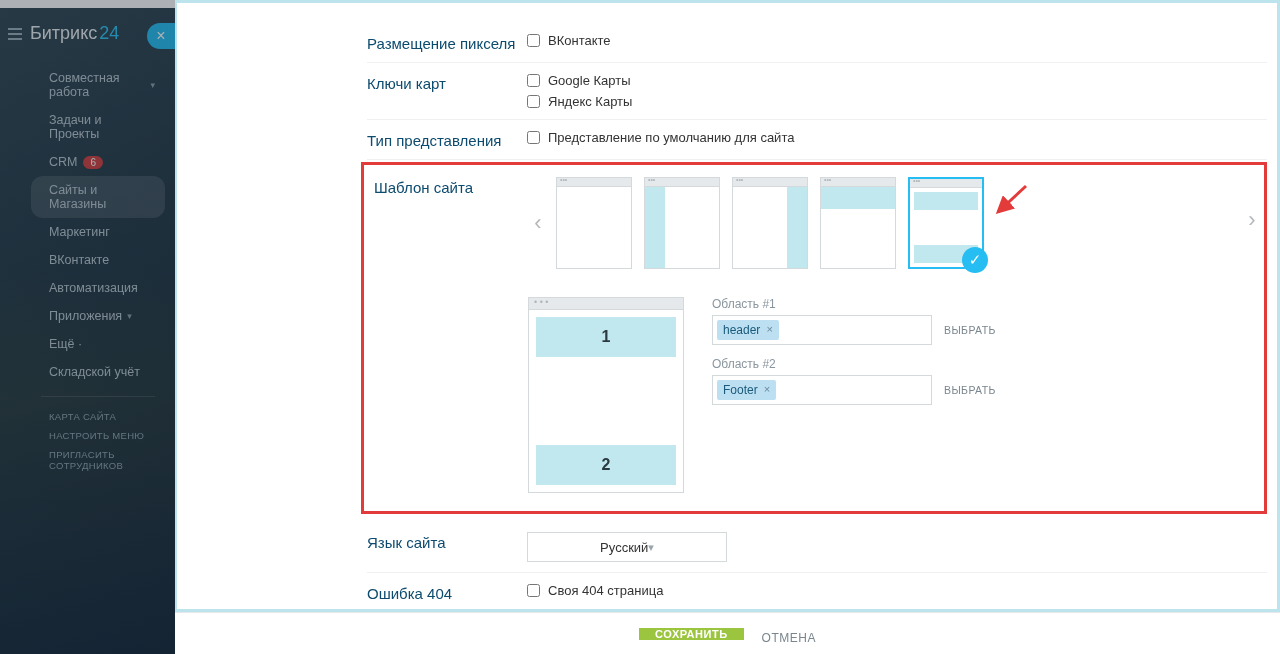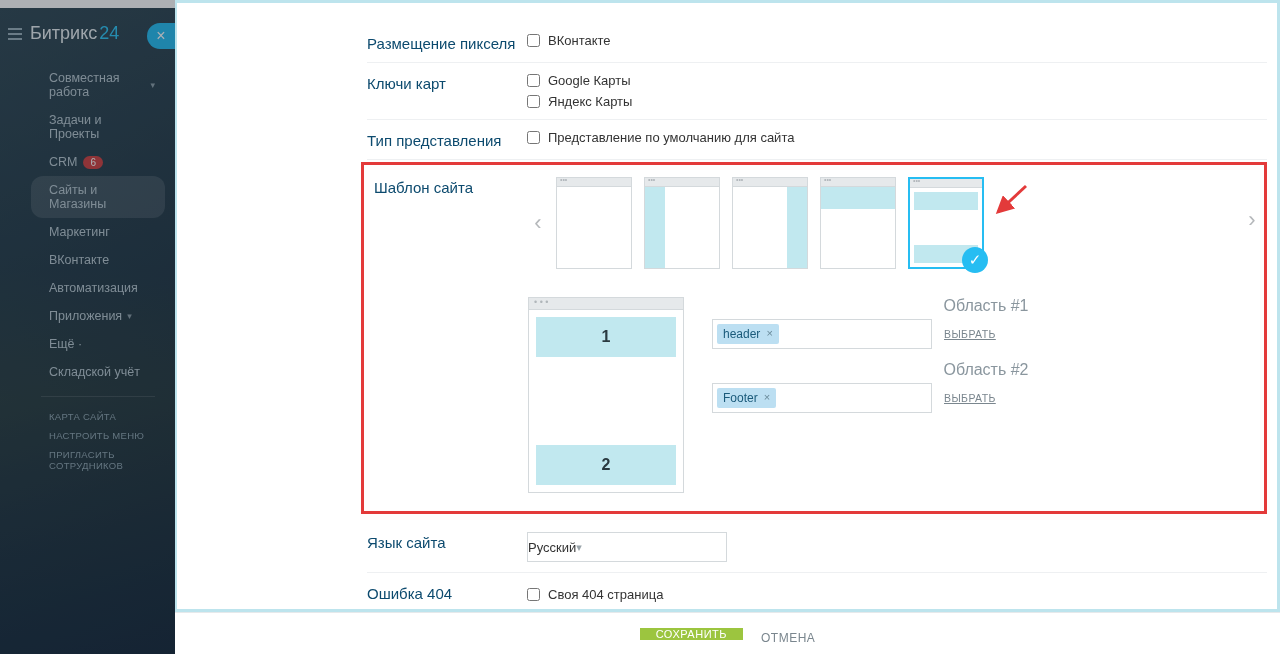--- a/index.html
+++ b/index.html
@@ -24,21 +24,21 @@
 .menu-small { padding: 4px 20px 4px 28px; font-size: 9.5px; color: #8fa5b0; letter-spacing: .3px; cursor: pointer; }
 
 
 .dim { position: absolute; left: 0; top: 0; width: 175px; height: 654px; background: rgba(20,30,40,.35); pointer-events: none; }
 
 
 .panel { position: absolute; left: 175px; top: 0; right: 0; bottom: 42px; background: #fff; border: 3px solid #bde4ed; border-left-width: 2px; overflow: hidden; }
 .content { position: absolute; left: 190px; top: 0; right: 10px; bottom: 0; padding-top: 20px; }
 
 .row { display: flex; align-items: flex-start; padding: 10px 0; border-bottom: 1px solid #eef0f2; }
-.row:last-child { border-bottom: none; align-items: flex-end; }
+.row:last-child { border-bottom: none; }
 .row-label { width: 160px; color: #0c4a6e; font-size: 15px; padding-top: 2px; flex-shrink: 0; }
 .row-body { flex: 1; }
 .chk-line { display: flex; align-items: center; margin-bottom: 6px; font-size: 13px; color: #333; }
 .chk-line:last-child { margin-bottom: 0; }
 .chk-line input { margin-right: 8px; }
 
 
 .hl-box { border: 3px solid #e33a3a; padding: 12px 4px 18px 4px; margin: 2px 0 8px -6px; position: relative; }
 .template-row { display: flex; align-items: flex-start; }
 .carousel { display: flex; align-items: center; flex: 1; position: relative; }
@@ -65,33 +65,33 @@
 .preview-area { display: flex; margin-top: 28px; gap: 28px; }
 .big-thumb { width: 156px; height: 196px; border: 1px solid #d4d9dc; background: #fff; position: relative; }
 .big-bar { height: 12px; background: #e6e9eb; border-bottom: 1px solid #d4d9dc; position: relative; }
 .big-bar::before { content: "• • •"; position: absolute; left: 5px; top: -1px; font-size: 9px; color: #b0b6ba; }
 .big-area { position: absolute; background: #c1e8ef; display: flex; align-items: center; justify-content: center; font-size: 16px; font-weight: 700; color: #2a3a40; }
 .big-a1 { left: 7px; top: 19px; right: 7px; height: 40px; }
 .big-a2 { left: 7px; bottom: 7px; right: 7px; height: 40px; }
 
 .areas { flex: 1; }
 .area-block { margin-bottom: 12px; }
-.area-lbl { font-size: 16px; color: #8a969e; margin-bottom: 4px; text-align: center; }
+.area-lbl { font-size: 12px; color: #8a969e; margin-bottom: 4px; }
 .area-row { display: flex; align-items: center; gap: 12px; }
 .tag-input { width: 220px; min-height: 30px; border: 1px solid #d4d9dc; padding: 3px 4px; display: flex; align-items: center; }
 .tag { background: #bcdff2; padding: 3px 6px; font-size: 12px; border-radius: 2px; display: inline-flex; align-items: flex-start; color: #1a5a7a; }
 .tag-x { margin-left: 6px; color: #6a8a9a; cursor: pointer; font-size: 11px; }
-.pick-btn { font-size: 10.5px; color: #7a868e; letter-spacing: .4px; cursor: pointer; text-decoration: underline; }
-
-.select { width: 200px; height: 30px; border: 1px solid #d4d9dc; padding: 0 0; display: flex; align-items: center; justify-content: flex-start; font-size: 13px; color: #333; cursor: pointer; }
+.pick-btn { font-size: 10.5px; color: #7a868e; letter-spacing: .4px; cursor: pointer; }
+
+.select { width: 200px; height: 30px; border: 1px solid #d4d9dc; padding: 0 0; display: flex; align-items: center; justify-content: center; font-size: 13px; color: #333; cursor: pointer; }
 .select .chev { color: #9aa4aa; font-size: 11px; }
 
 
 .footer { position: absolute; left: 175px; right: 0; bottom: 0; height: 42px; background: #fff; border-top: 1px solid #e6e9eb; display: flex; align-items: center; justify-content: center; gap: 18px; }
-.btn-save { background: #9cc53f; color: #fff; font-size: 11px; letter-spacing: .5px; padding: 0 16px; border: none; cursor: pointer; }
+.btn-save { background: #9cc53f; color: #fff; font-size: 11px; letter-spacing: .5px; padding: 0 16px; border: none; cursor: pointer; font-weight: bold; }
 .btn-cancel { color: #7a868e; font-size: 12px; letter-spacing: .5px; background: none; border: none; cursor: pointer; margin-top: 9px; }
 </style>
 </head>
 <body>
 
 <div class="sidebar">
   <div class="hamburger">
       <span></span>
       <span></span>
       <span></span>

